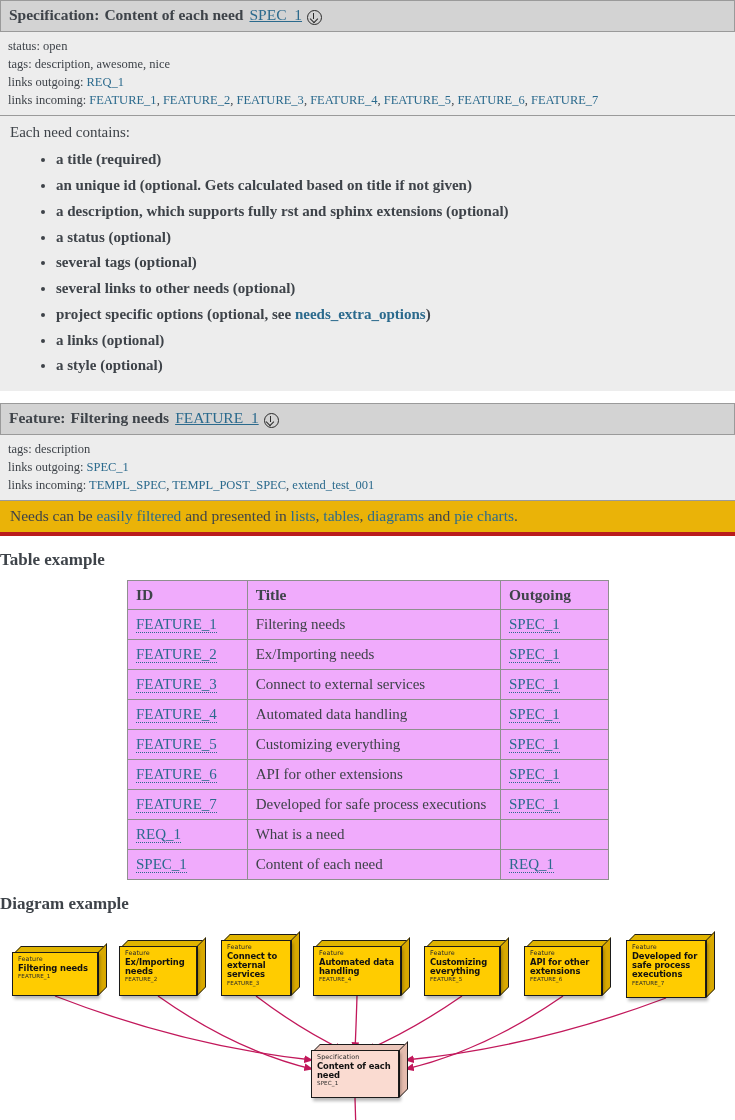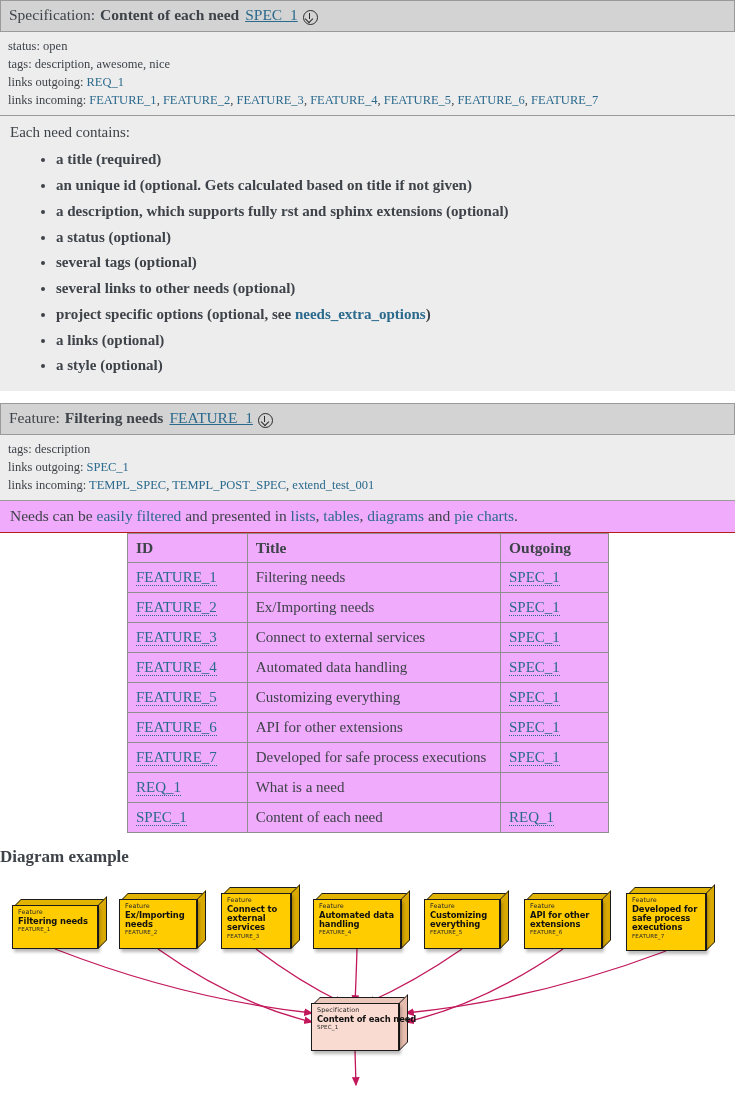--- a/index.html
+++ b/index.html
@@ -7,21 +7,21 @@
     width:735px;height:1120px;background:#ffffff;
     font-family:"Liberation Serif", serif;
     color:#3e4349;font-size:15px;overflow:hidden;
   }
   .page{position:relative;width:735px;height:1120px;}
   .need-head{
     background:#d3d3d3;border:1px solid #9a9a9a;border-bottom:1px solid #9a9a9a;
     padding:4px 8px 5px 8px;font-size:15.5px;line-height:1.35;color:#3e4349;
     display:flex;align-items:center;flex-wrap:wrap;gap:0;
   }
-  .need-head .pre{margin-right:5px;}
+  .need-head .pre{margin-right:5px;font-weight:bold;}
   .need-head .ttl{font-weight:bold;margin-right:6px;}
   .need-head .nid{color:#2b6a8d;margin-right:5px;}
   .collapse-ico{
     display:inline-block;width:13px;height:13px;border:1.3px solid #2a2a2a;
     border-radius:50%;position:relative;top:2px;
   }
   .collapse-ico:before{
     content:"";position:absolute;left:5px;top:2px;width:1.4px;height:6px;background:#2a2a2a;
   }
   .collapse-ico:after{
@@ -32,21 +32,21 @@
   .need-meta{
     background:#ededed;border-bottom:1px solid #9a9a9a;
     padding:5px 20px 6px 8px;font-size:12.5px;line-height:1.45;color:#3e4349;
   }
   .need-body{background:#ededed;padding:8px 10px 10px 10px;font-size:15px;}
   .need-body p{margin:0 0 6px 0;}
   .need-body ul{margin:8px 0 2px 0;padding-left:34px;}
   .need-body li{margin:0 0 4px 12px;line-height:1.45;font-weight:bold;}
   a.lnk{color:#2b6a8d;text-decoration:none;}
   a.lnk.dotted{border-bottom:1px dotted #2b6a8d;}
-  .oneline{background:#f0abfc;border-bottom:1px solid #b91c1c;padding:6px 10px 7px 10px;font-size:15.5px;}
+  .oneline{background:#eab308;border-bottom:4px solid #b91c1c;padding:6px 10px 7px 10px;font-size:15.5px;}
 
   .spacer{height:12px;}
 
   
   h2.sect{
     font-family:"Liberation Serif", serif;font-size:17px;font-weight:bold;
     color:#3e4349;margin:14px 0 10px 0;padding:0;
   }
 
   
@@ -147,20 +147,21 @@
       <div>
         <span>links incoming:</span>
         <span> <a class="lnk" href="#">TEMPL_SPEC</a>, <a class="lnk" href="#">TEMPL_POST_SPEC</a>, <a class="lnk" href="#">extend_test_001</a></span>
       </div>
     </div>
     <div class="oneline">
       <span>Needs can be </span><a class="lnk" href="#">easily filtered</a><span> and presented in </span><a class="lnk" href="#">lists</a><span>, </span><a class="lnk" href="#">tables</a><span>, </span><a class="lnk" href="#">diagrams</a><span> and </span><a class="lnk" href="#">pie charts</a><span>.</span>
     </div>
   </div>
 
+  <h2 class="sect">Table example</h2>
   <table class="needtable">
     <thead>
       <tr>
         <th class="c-id">ID</th>
         <th class="c-ti">Title</th>
         <th class="c-og">Outgoing</th>
       </tr>
     </thead>
     <tbody>
         <tr>
@@ -291,21 +292,21 @@
       <div class="node" style="left: 626px; top: 10px; width: 89px; height: 67px;">
         <div class="top" style="left:0;top:0;width:80px;height:9px;background:#E0B400;transform:skewX(-45deg);transform-origin:bottom left;"></div>
         <div class="side" style="left:80px;top:6px;width:9px;height:58px;background:#D9A900;transform:skewY(-45deg);transform-origin:top left;"></div>
         <div class="face" style="width:80px;height:58px;background:#FFCC00;"></div>
         <div class="txt">
           <div class="n-type">Feature</div>
           <div class="n-title">Developed for safe process executions</div>
           <div class="n-id">FEATURE_7</div>
         </div>
       </div>
-      <div class="node" style="left: 311px; top: 120px; width: 97px; height: 53px; padding-left: 36px;">
+      <div class="node" style="left: 311px; top: 120px; width: 97px; height: 53px;">
         <div class="top" style="left:0;top:0;width:88px;height:9px;background:#EBC6BA;transform:skewX(-45deg);transform-origin:bottom left;"></div>
         <div class="side" style="left:88px;top:6px;width:9px;height:48px;background:#E5BCAE;transform:skewY(-45deg);transform-origin:top left;"></div>
         <div class="face" style="width:88px;height:48px;background:#FADBD1;"></div>
         <div class="txt">
           <div class="n-type">Specification</div>
           <div class="n-title">Content of each need</div>
           <div class="n-id">SPEC_1</div>
         </div>
       </div>
     </div>

